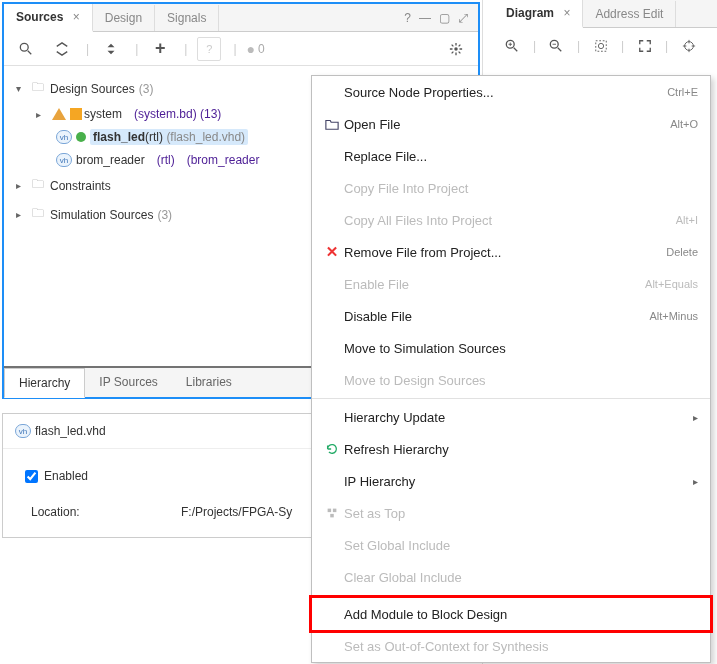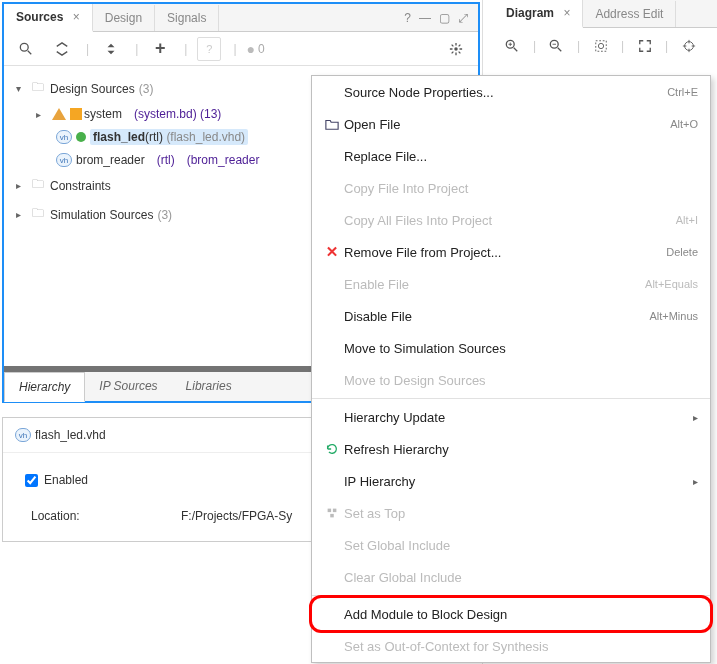--- a/index.html
+++ b/index.html
@@ -85,23 +85,22 @@
   .indent3 { padding-left: 48px; }
   .chev { width: 14px; color:#666; font-size:10px; margin-right:2px; }
   .icon-folder { color:#999; margin-right:6px; }
   .tree-label { color:#333; }
   .tree-count { color:#999; margin-left:4px; }
   .tree-sub { color:#4c1d95; margin-left:12px; }
   .sel { background:#d6e9fb; border-radius:2px; padding:1px 3px;}
 
   .bottom-tabs {
     display:flex;
-    border-top:6px solid #737373;
+    border-top:2px solid #737373;
     background:#f5f5f5;
-    font-style:italic;
   }
   .bottom-tab {
     padding:7px 14px;
     color:#666;
     cursor:pointer;
   }
   .bottom-tab.active {
     background:#fff;
     color:#333;
     border:1px solid #ccc;
@@ -171,21 +170,20 @@
     width:24px; display:flex; justify-content:center; color:#555;
   }
   .menu-label { flex:1; color:#222; font-size:13px;}
   .menu-shortcut { color:#888; font-size:11px;}
   .menu-arrow { color:#666; font-size:10px; width:12px; text-align:right;}
   .disabled .menu-label, .disabled .menu-shortcut, .disabled .menu-icon { color:#bbb; }
   .menu-sep { border-top:1px solid #e1e1e1; margin:2px 0;}
   .highlighted {
     outline: 3px solid #f00;
     outline-offset: 0px;
-    border-radius: 9px;
   }
 
   
   .svg-ico { width:14px; height:14px; }
 
   .vh-badge {
     display:inline-flex; align-items:center; justify-content:center;
     width:16px; height:14px;
     border:1px solid #7aa6d8;
     border-radius:7px;

